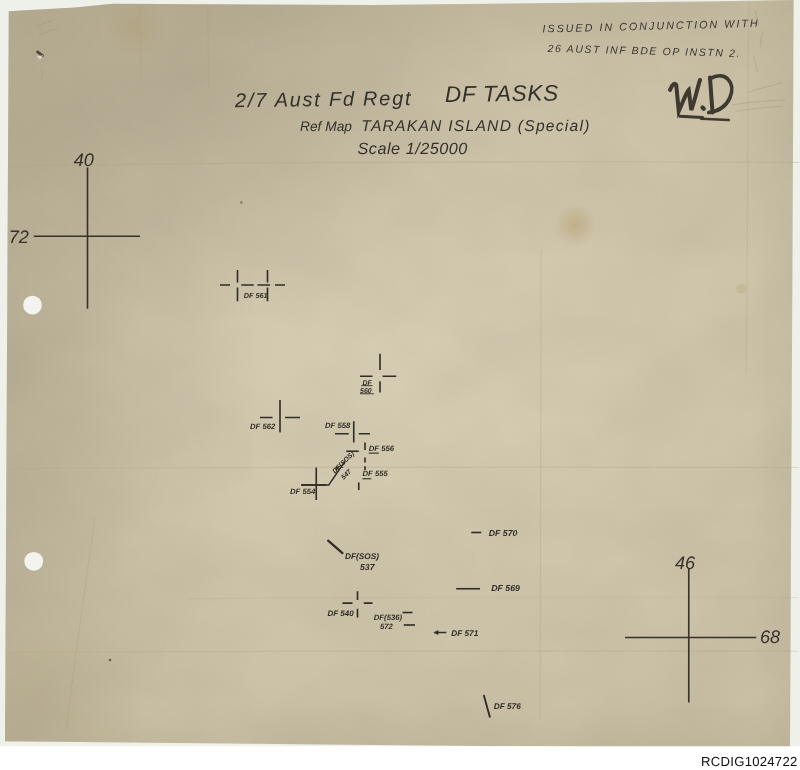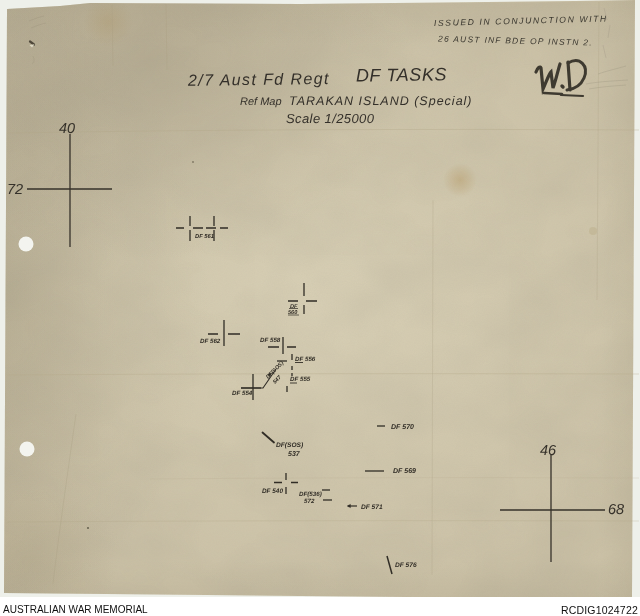--- a/index.html
+++ b/index.html
@@ -227,16 +227,15 @@
     <circle cx="27" cy="449" r="7.5" fill="#f3f4ef"></circle>
 
     <g>
       <path d="M30,41.5 L34,44.5" stroke="#4f483a" stroke-width="2.2" stroke-linecap="round" fill="none"></path>
       <path d="M29.5,45 L34.5,44.2 L32,47.5 Z" fill="#ded9c4"></path>
     </g>
   </svg>
 
   <div style="position:absolute;left:0;top:597px;width:640px;height:19px;background:#ffffff;"></div>
 
-  <div style="position:absolute;left:3px;top:604px;font-size:10px;color:#101010;letter-spacing:0px;">AUSTRALIAN WAR MEMORIAL</div>
 
   <div style="position:absolute;right:2px;top:604px;font-size:10.5px;color:#101010;letter-spacing:0.2px;margin-left:31px;">RCDIG1024722</div>
 </div>
 
 </body></html>

